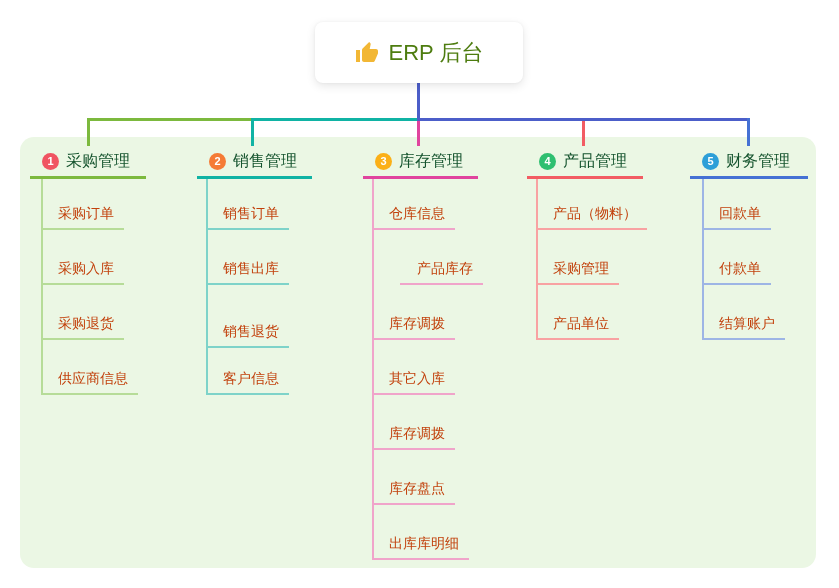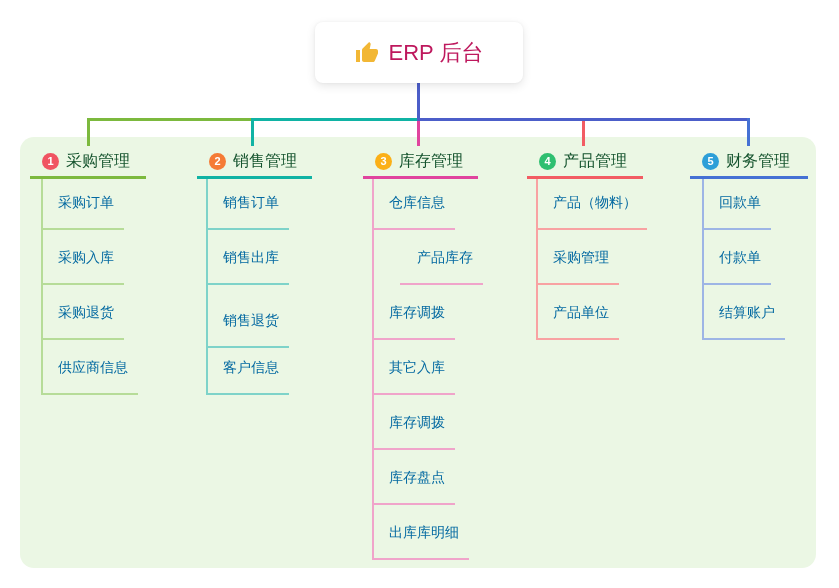--- a/index.html
+++ b/index.html
@@ -10,40 +10,40 @@
   .panel {
     position:absolute; left:20px; top:137px; width:796px; height:431px;
     border-radius:14px;
   }
   .line { position:absolute; }
   .root-node {
     position:absolute; left:315px; top:22px; width:208px; height:61px;
     background:#ffffff; border-radius:8px;
     box-shadow:0 3px 10px rgba(0,0,0,0.10), 0 0 3px rgba(0,0,0,0.05);
     display:flex; align-items:center; justify-content:center; gap:10px;
-    font-size:22px; font-weight:500; color:#be185d; cursor:default;
+    font-size:22px; font-weight:500; color:#4d7c0f; cursor:default;
   }
   .root-node .thumb { width:24px; height:24px; display:block; }
   .branch-header {
     position:absolute; top:146px; height:30px; box-sizing:content-box;
     display:flex; align-items:center; padding-left:12px;
     border-bottom:3px solid #999; white-space:nowrap;
   }
   .badge {
     width:17px; height:17px; border-radius:50%; flex:none;
     color:#ffffff; font-size:11px; line-height:17px; text-align:center;
     margin-right:7px; font-weight:bold;
   }
   .branch-label { font-size:16px; font-weight:500; color:#14532d; }
   .trunk { position:absolute; width:2px; }
   .child {
     position:absolute; height:24px; border-bottom:2px solid #ccc;
     padding:0 10px 0 17px; display:flex; align-items:flex-end; white-space:nowrap;
   }
-  .child span { font-size:14px; color:#0369a1; padding-bottom:16px; }
+  .child span { font-size:14px; color:#c2410c; padding-bottom:5px; }
 </style>
 </head>
 <body>
 
 <div class="stage" style="background: rgb(255, 255, 255);">
   <div class="panel" id="panel" style="background: rgb(235, 247, 228);"></div>
   <div id="connectors">
       <div class="line" style="left: 416.5px; top: 83px; width: 3px; height: 35px; background: rgb(76, 94, 201);"></div>
       <div class="line" style="left: 86.5px; top: 118px; width: 164px; height: 3px; background: rgb(124, 185, 62);"></div>
       <div class="line" style="left: 250.5px; top: 118px; width: 166px; height: 3px; background: rgb(16, 179, 164);"></div>

